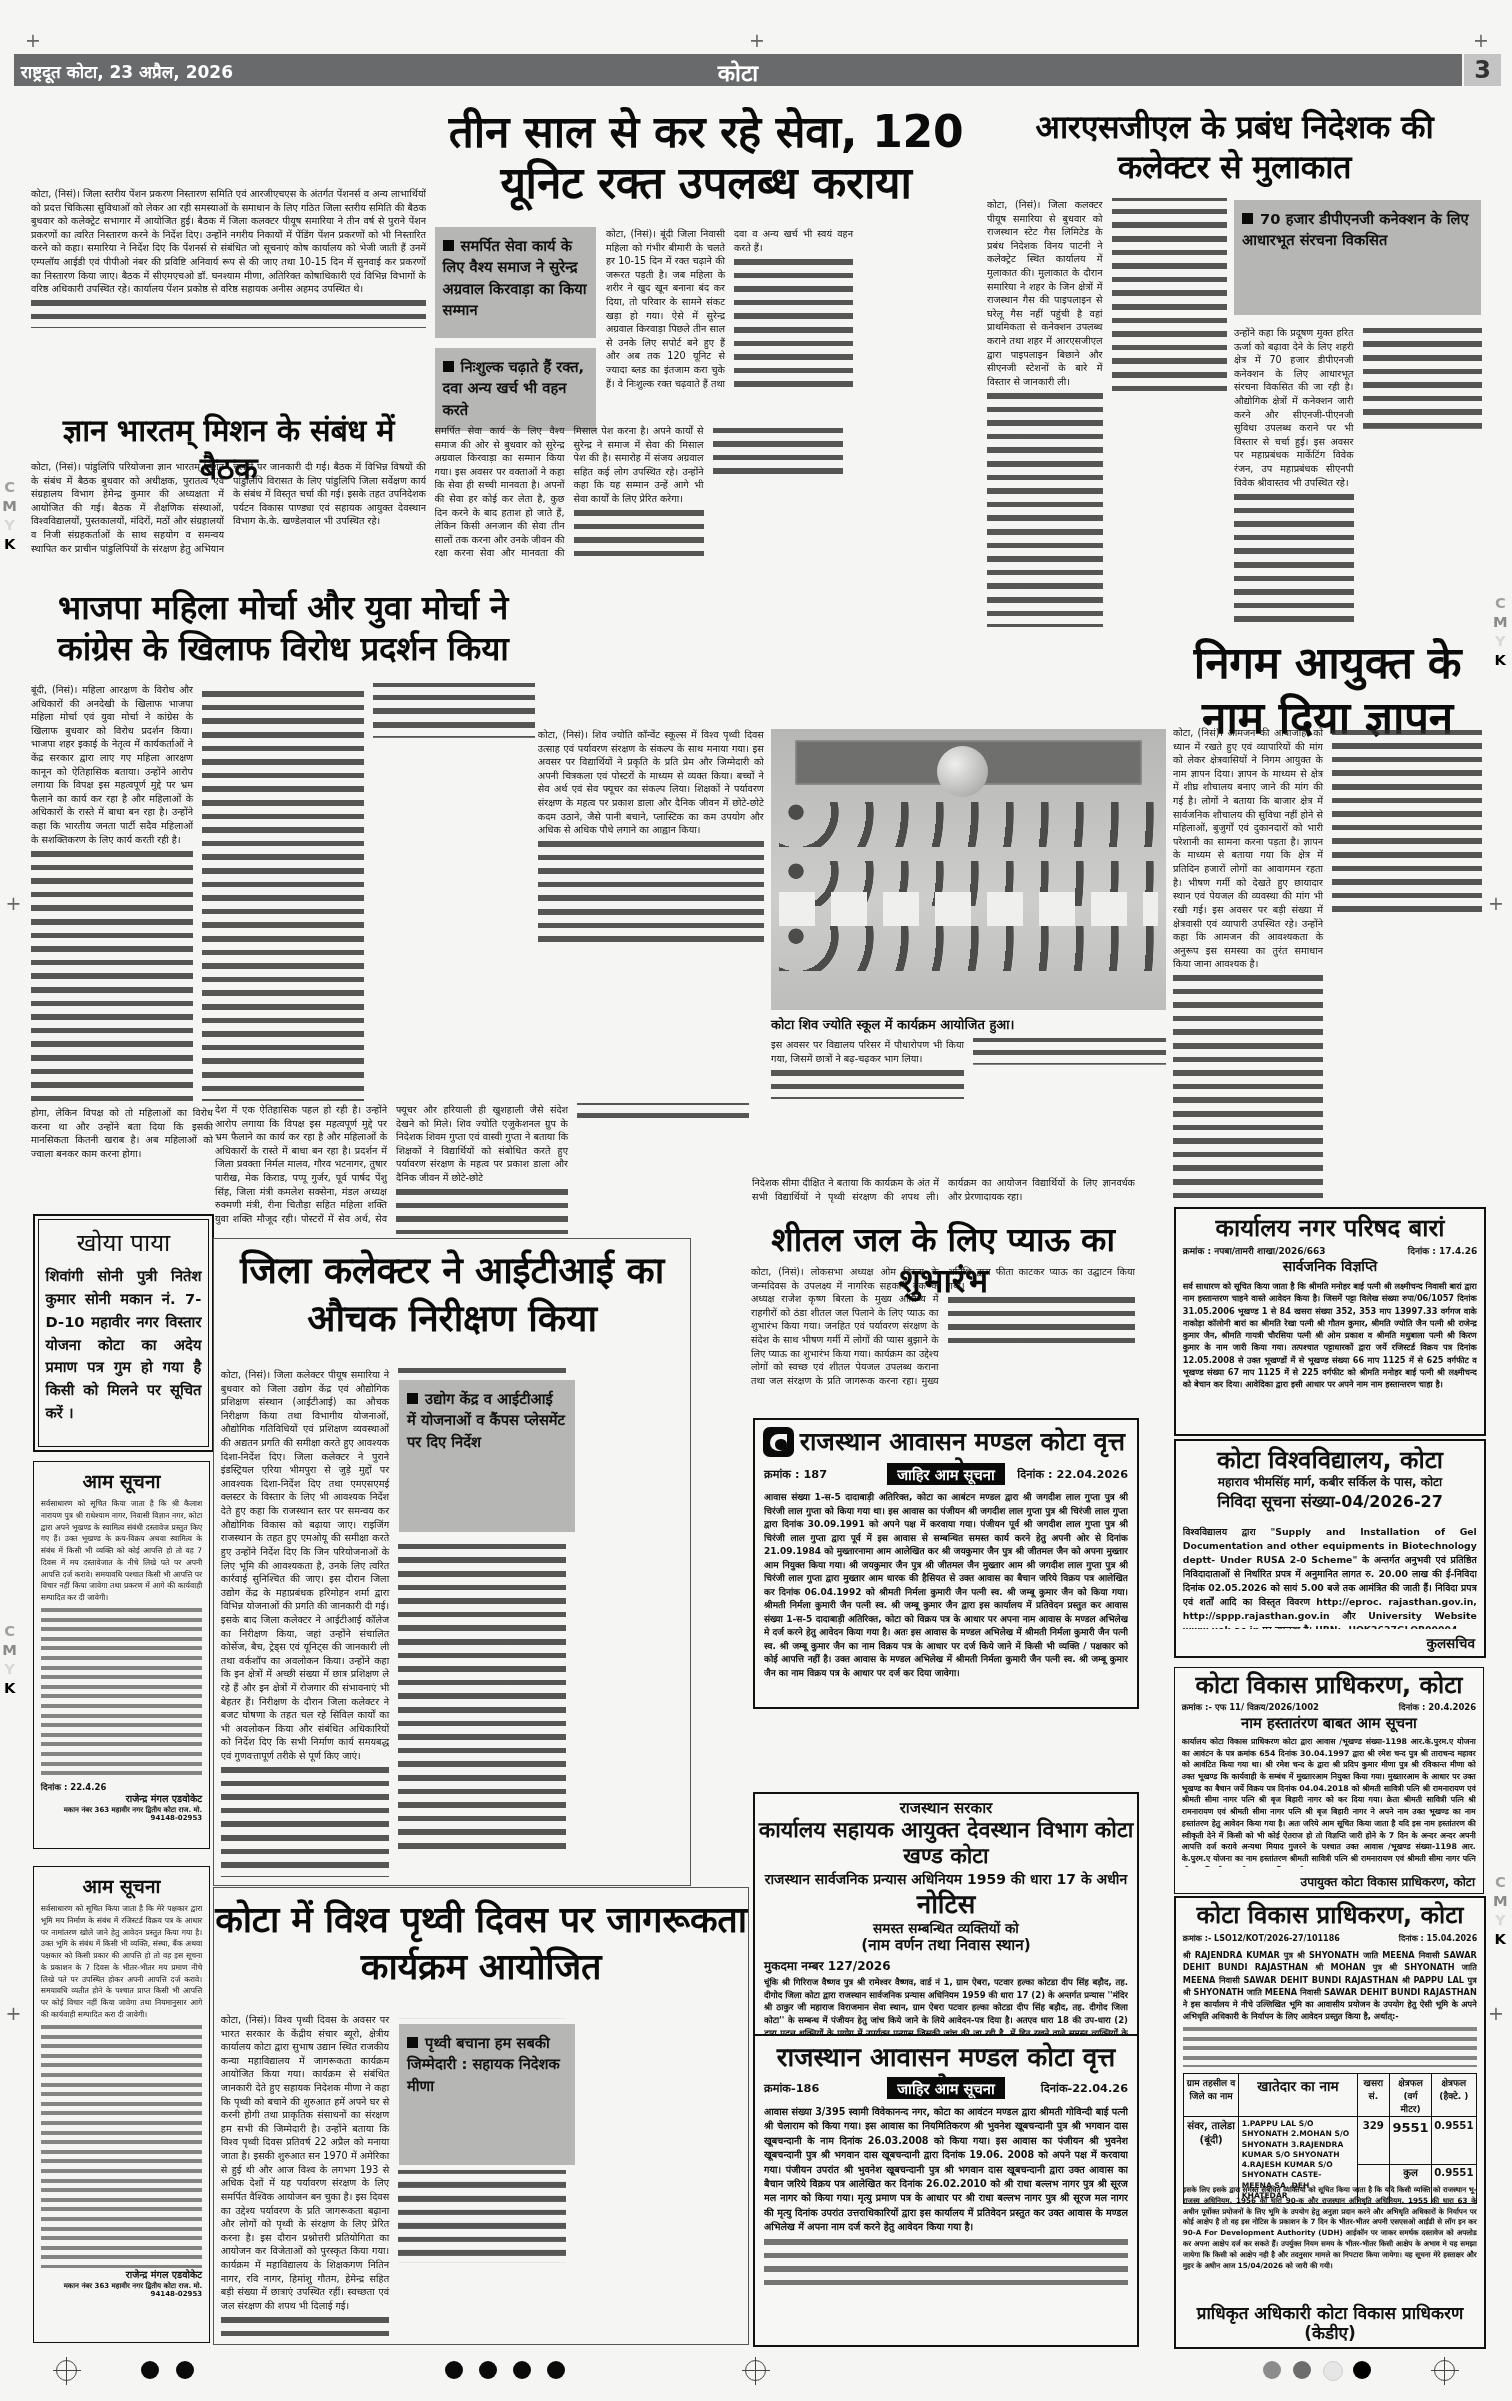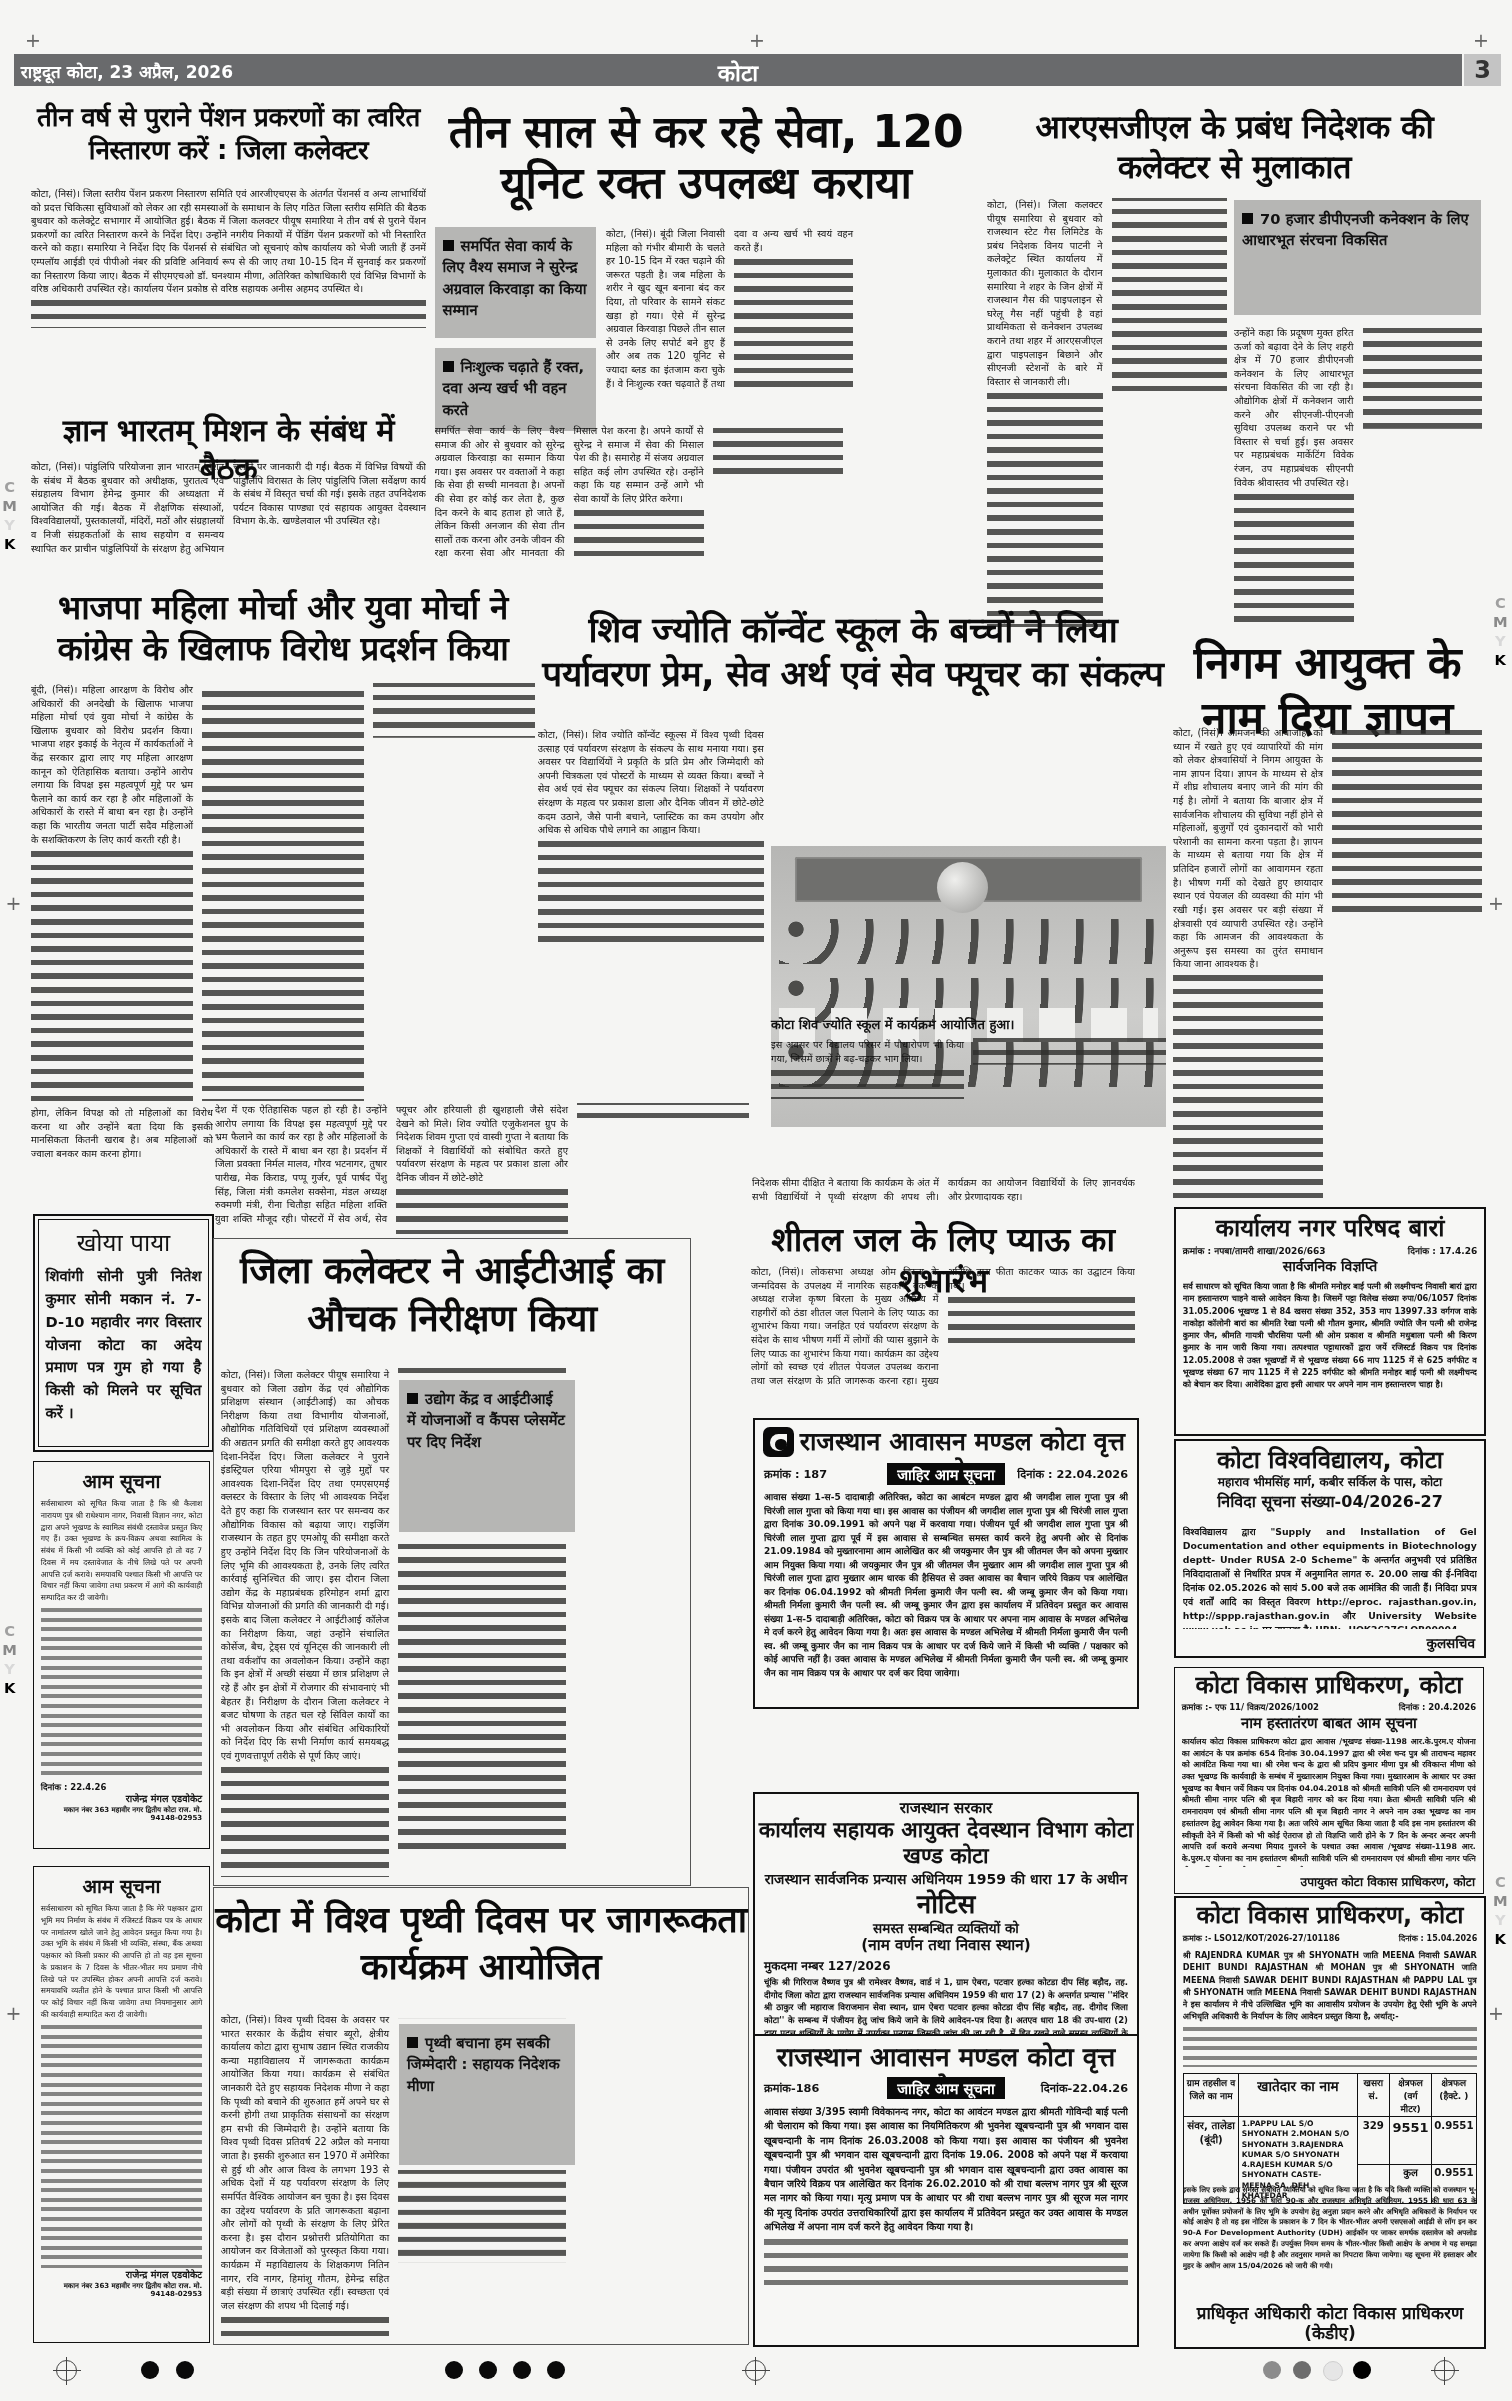--- a/index.html
+++ b/index.html
@@ -52,21 +52,20 @@
 
   <div class="abs" style="left:14px;top:54px;width:1448px;height:32px;background:#696a6c;">
     <div class="abs" style="left:6.8px;top:5.6px;font-size:17px;font-weight:700;color:#fff;">राष्ट्रदूत कोटा, 23 अप्रैल, 2026</div>
     <div class="abs" style="left:0;top:2.8px;width:100%;text-align:center;font-size:22.6px;font-weight:700;color:#fff;">कोटा</div>
   </div>
   <div class="abs" style="left:1464px;top:54px;width:37px;height:32px;background:#c4c4c4;text-align:center;">
     <span style="font-size:24px;font-weight:700;color:#333;line-height:32px;">3</span>
   </div>
 
   <div class="abs" style="left:31px;top:101px;width:395px;height:282px;">
-    <div class="hl" style="font-size:26px;">तीन वर्ष से पुराने पेंशन प्रकरणों का त्वरित निस्तारण करें : जिला कलेक्टर</div>
     <div class="body abs" style="left:0;top:86px;width:395px;height:195px;">
       <span>कोटा, (निसं)। जिला स्तरीय पेंशन प्रकरण निस्तारण समिति एवं आरजीएचएस के अंतर्गत पेंशनर्स व अन्य लाभार्थियों को प्रदत्त चिकित्सा सुविधाओं को लेकर आ रही समस्याओं के समाधान के लिए गठित जिला स्तरीय समिति की बैठक बुधवार को कलेक्ट्रेट सभागार में आयोजित हुई। बैठक में जिला कलक्टर पीयूष समारिया ने तीन वर्ष से पुराने पेंशन प्रकरणों का त्वरित निस्तारण करने के निर्देश दिए। उन्होंने नगरीय निकायों में पेंडिंग पेंशन प्रकरणों को भी निस्तारित करने को कहा। समारिया ने निर्देश दिए कि पेंशनर्स से संबंधित जो सूचनाएं कोष कार्यालय को भेजी जाती हैं उनमें एम्पलॉय आईडी एवं पीपीओ नंबर की प्रविष्टि अनिवार्य रूप से की जाए तथा 10-15 दिन में सुनवाई कर प्रकरणों का निस्तारण किया जाए। बैठक में सीएमएचओ डॉ. घनश्याम मीणा, अतिरिक्त कोषाधिकारी एवं विभिन्न विभागों के वरिष्ठ अधिकारी उपस्थित रहे। कार्यालय पेंशन प्रकोष्ठ से वरिष्ठ सहायक अनीस अहमद उपस्थित थे।</span>
       <div class="fill" style="height:28px;"></div>
     </div>
   </div>
 
   <div class="abs" style="left:31px;top:388px;width:395px;height:182px;">
     <div class="hl" style="margin-top:24px;font-size:30.5px;">ज्ञान भारतम् मिशन के संबंध में बैठक</div>
     <div class="body abs" style="left:0;top:72px;width:395px;height:107px;">
       <div class="cols2"><span>कोटा, (निसं)। पांडुलिपि परियोजना ज्ञान भारतम् मिशन के संबंध में बैठक बुधवार को अधीक्षक, पुरातत्व एवं संग्रहालय विभाग हेमेन्द्र कुमार की अध्यक्षता में आयोजित की गई। बैठक में शैक्षणिक संस्थाओं, विश्वविद्यालयों, पुस्तकालयों, मंदिरों, मठों और संग्रहालयों व निजी संग्रहकर्ताओं के साथ सहयोग व समन्वय स्थापित कर प्राचीन पांडुलिपियों के संरक्षण हेतु अभियान चलाने पर जानकारी दी गई। बैठक में विभिन्न विषयों की पांडुलिपि विरासत के लिए पांडुलिपि जिला सर्वेक्षण कार्य के संबंध में विस्तृत चर्चा की गई। इसके तहत उपनिदेशक पर्यटन विकास पाण्ड्या एवं सहायक आयुक्त देवस्थान विभाग के.के. खण्डेलवाल भी उपस्थित रहे।</span></div>
@@ -103,21 +102,20 @@
   </div>
 
   <div class="abs" style="left:31px;top:580px;width:504px;height:522px;">
     <div class="hl" style="margin-top:6.8px;font-size:33px;">भाजपा महिला मोर्चा और युवा मोर्चा ने कांग्रेस के खिलाफ विरोध प्रदर्शन किया</div>
     <div class="body abs" style="left:0;top:103px;width:504px;height:418px;">
       <div class="cols3"><span>बूंदी, (निसं)। महिला आरक्षण के विरोध और अधिकारों की अनदेखी के खिलाफ भाजपा महिला मोर्चा एवं युवा मोर्चा ने कांग्रेस के खिलाफ बुधवार को विरोध प्रदर्शन किया। भाजपा शहर इकाई के नेतृत्व में कार्यकर्ताओं ने केंद्र सरकार द्वारा लाए गए महिला आरक्षण कानून को ऐतिहासिक बताया। उन्होंने आरोप लगाया कि विपक्ष इस महत्वपूर्ण मुद्दे पर भ्रम फैलाने का कार्य कर रहा है और महिलाओं के अधिकारों के रास्ते में बाधा बन रहा है। उन्होंने कहा कि भारतीय जनता पार्टी सदैव महिलाओं के सशक्तिकरण के लिए कार्य करती रही है।</span><div class="fill" style="height:723px;"></div></div>
     </div>
   </div>
 
   <div class="abs" style="left:535px;top:580px;width:636px;height:522px;">
-    <div class="hl" style="margin-top:29px;font-size:35px;">शिव ज्योति कॉन्वेंट स्कूल के बच्चों ने लिया पर्यावरण प्रेम, सेव अर्थ एवं सेव फ्यूचर का संकल्प</div>
     <div class="body abs" style="left:2.8px;top:148px;width:226px;height:372px;">
       <span>कोटा, (निसं)। शिव ज्योति कॉन्वेंट स्कूल्स में विश्व पृथ्वी दिवस उत्साह एवं पर्यावरण संरक्षण के संकल्प के साथ मनाया गया। इस अवसर पर विद्यार्थियों ने प्रकृति के प्रति प्रेम और जिम्मेदारी को अपनी चित्रकला एवं पोस्टरों के माध्यम से व्यक्त किया। बच्चों ने सेव अर्थ एवं सेव फ्यूचर का संकल्प लिया। शिक्षकों ने पर्यावरण संरक्षण के महत्व पर प्रकाश डाला और दैनिक जीवन में छोटे-छोटे कदम उठाने, जैसे पानी बचाने, प्लास्टिक का कम उपयोग और अधिक से अधिक पौधे लगाने का आह्वान किया।</span>
       <div class="fill" style="height:102px;"></div>
     </div>
     <div class="abs photo" style="left:236px;top:149px;width:395px;height:281px;">
       <div class="banner"></div>
       <div class="earth"></div>
       <div class="heads1"></div>
       <div class="heads2"></div>
       <div class="sheets"></div>

